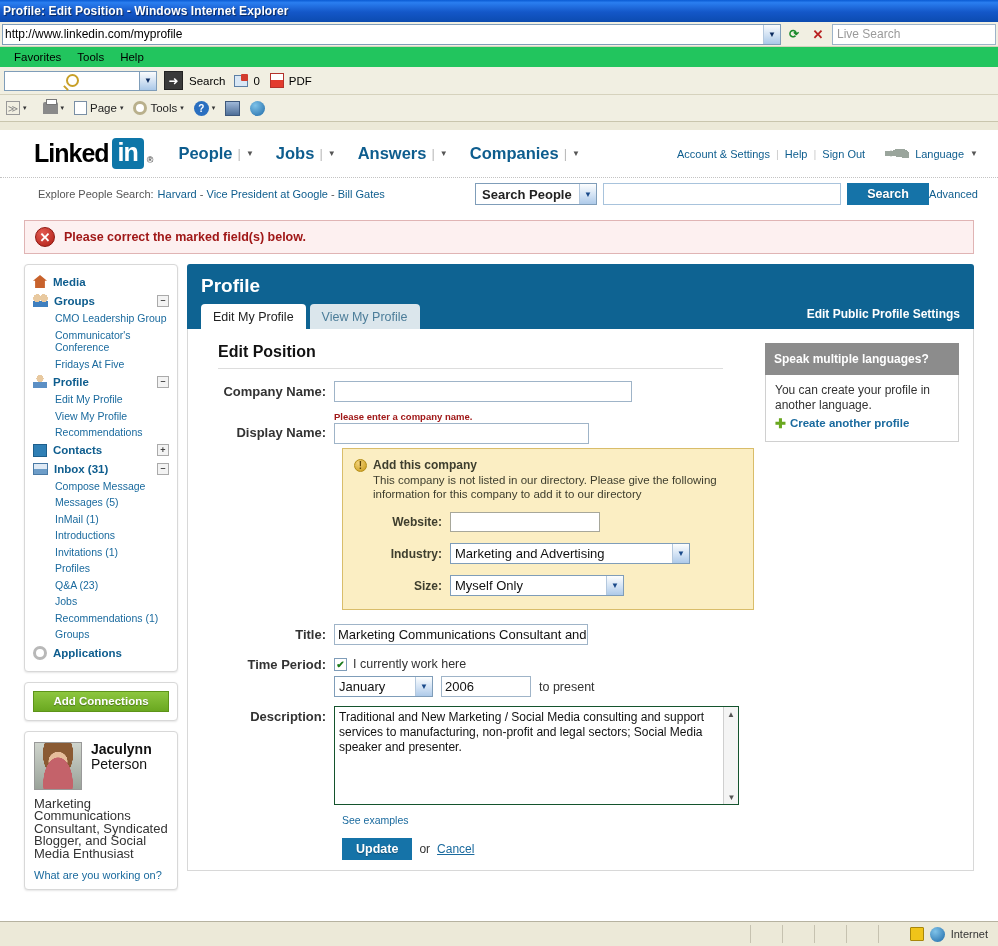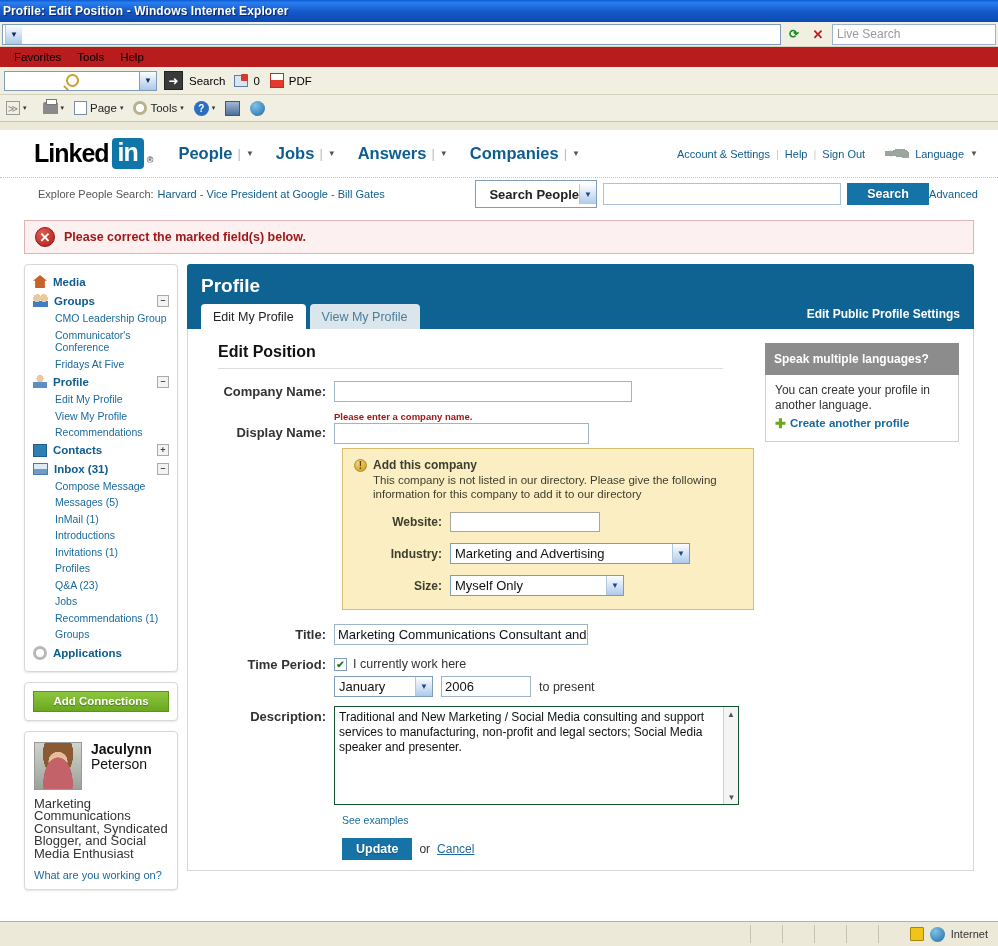--- a/index.html
+++ b/index.html
@@ -65,21 +65,21 @@
     width: 164px; height: 21px;
     background:#fff; border:1px solid #9cb3c9;
     font-size:12px; color:#9a9a9a;
     display:flex;align-items:center;padding-left:4px;
     margin-left:3px;
   }
 
   
   #menubar {
     height: 20px;
-    background:#b91c1c;
+    background:#22c55e;
     display:flex; align-items:center;
     font-size:11.5px; color:#000;
     padding-left: 6px;
   }
   #menubar span { padding: 0 8px; }
 
   
   #searchtoolbar {
     height:28px;
     background:#f1efe2;
@@ -148,22 +148,22 @@
   }
 
   
   #li-search{
     height:33px; background:#fff; border-top:1px dotted #c3c3c3;
     display:flex; align-items:center; padding:0 20px 0 38px; font-size:11px; color:#555;
   }
   #li-search a{color:#0e5d8e;text-decoration:none;}
   .sel-people{
     margin-left:auto;
-    width:122px;height:28px;background:#fff;border:1px solid #7f9db9;
-    display:flex;align-items:center;justify-content:flex-end;
+    width:122px;height:22px;background:#fff;border:1px solid #7f9db9;
+    display:flex;align-items:center;justify-content:space-between;
     font-size:13px;font-weight:bold;color:#222;padding:0 0 0 6px;
   }
   .sel-arrow{width:17px;height:20px;background:linear-gradient(180deg,#fdfefe,#d2e2f4 55%,#aecae9);
     border-left:1px solid #b4c8dd;display:flex;align-items:center;justify-content:center;font-size:8px;color:#1a4a8a;}
   #li-search-input{ width:238px;height:22px;background:#fff;border:1px solid #a8c3dc;margin-left:6px;}
   #li-search-btn{
     width:82px;height:22px;background:#1573a8;color:#fff;font-size:12.5px;font-weight:bold;
     display:flex;align-items:center;justify-content:center;margin-left:6px;
     text-shadow:0 1px 1px rgba(0,0,0,.3);
   }
@@ -301,20 +301,21 @@
 </style>
 </head>
 <body>
 
 <div id="titlebar">
   <span>Profile: Edit Position - Windows Internet Explorer</span>
 </div>
 
 <div id="addressbar">
   <div id="urlbox">
+    <span class="txt">http://www.linkedin.com/myprofile</span>
     <span class="combo-arrow">▼</span>
   </div>
   <div class="toolbtn">
     <span style="color:#1a8a2a;font-size:12px;font-weight:bold;">⟳</span>
   </div>
   <div class="toolbtn">
     <span style="color:#b82020;font-size:13px;font-weight:bold;">✕</span>
   </div>
   <div id="livesearch">
     <span>Live Search</span>

